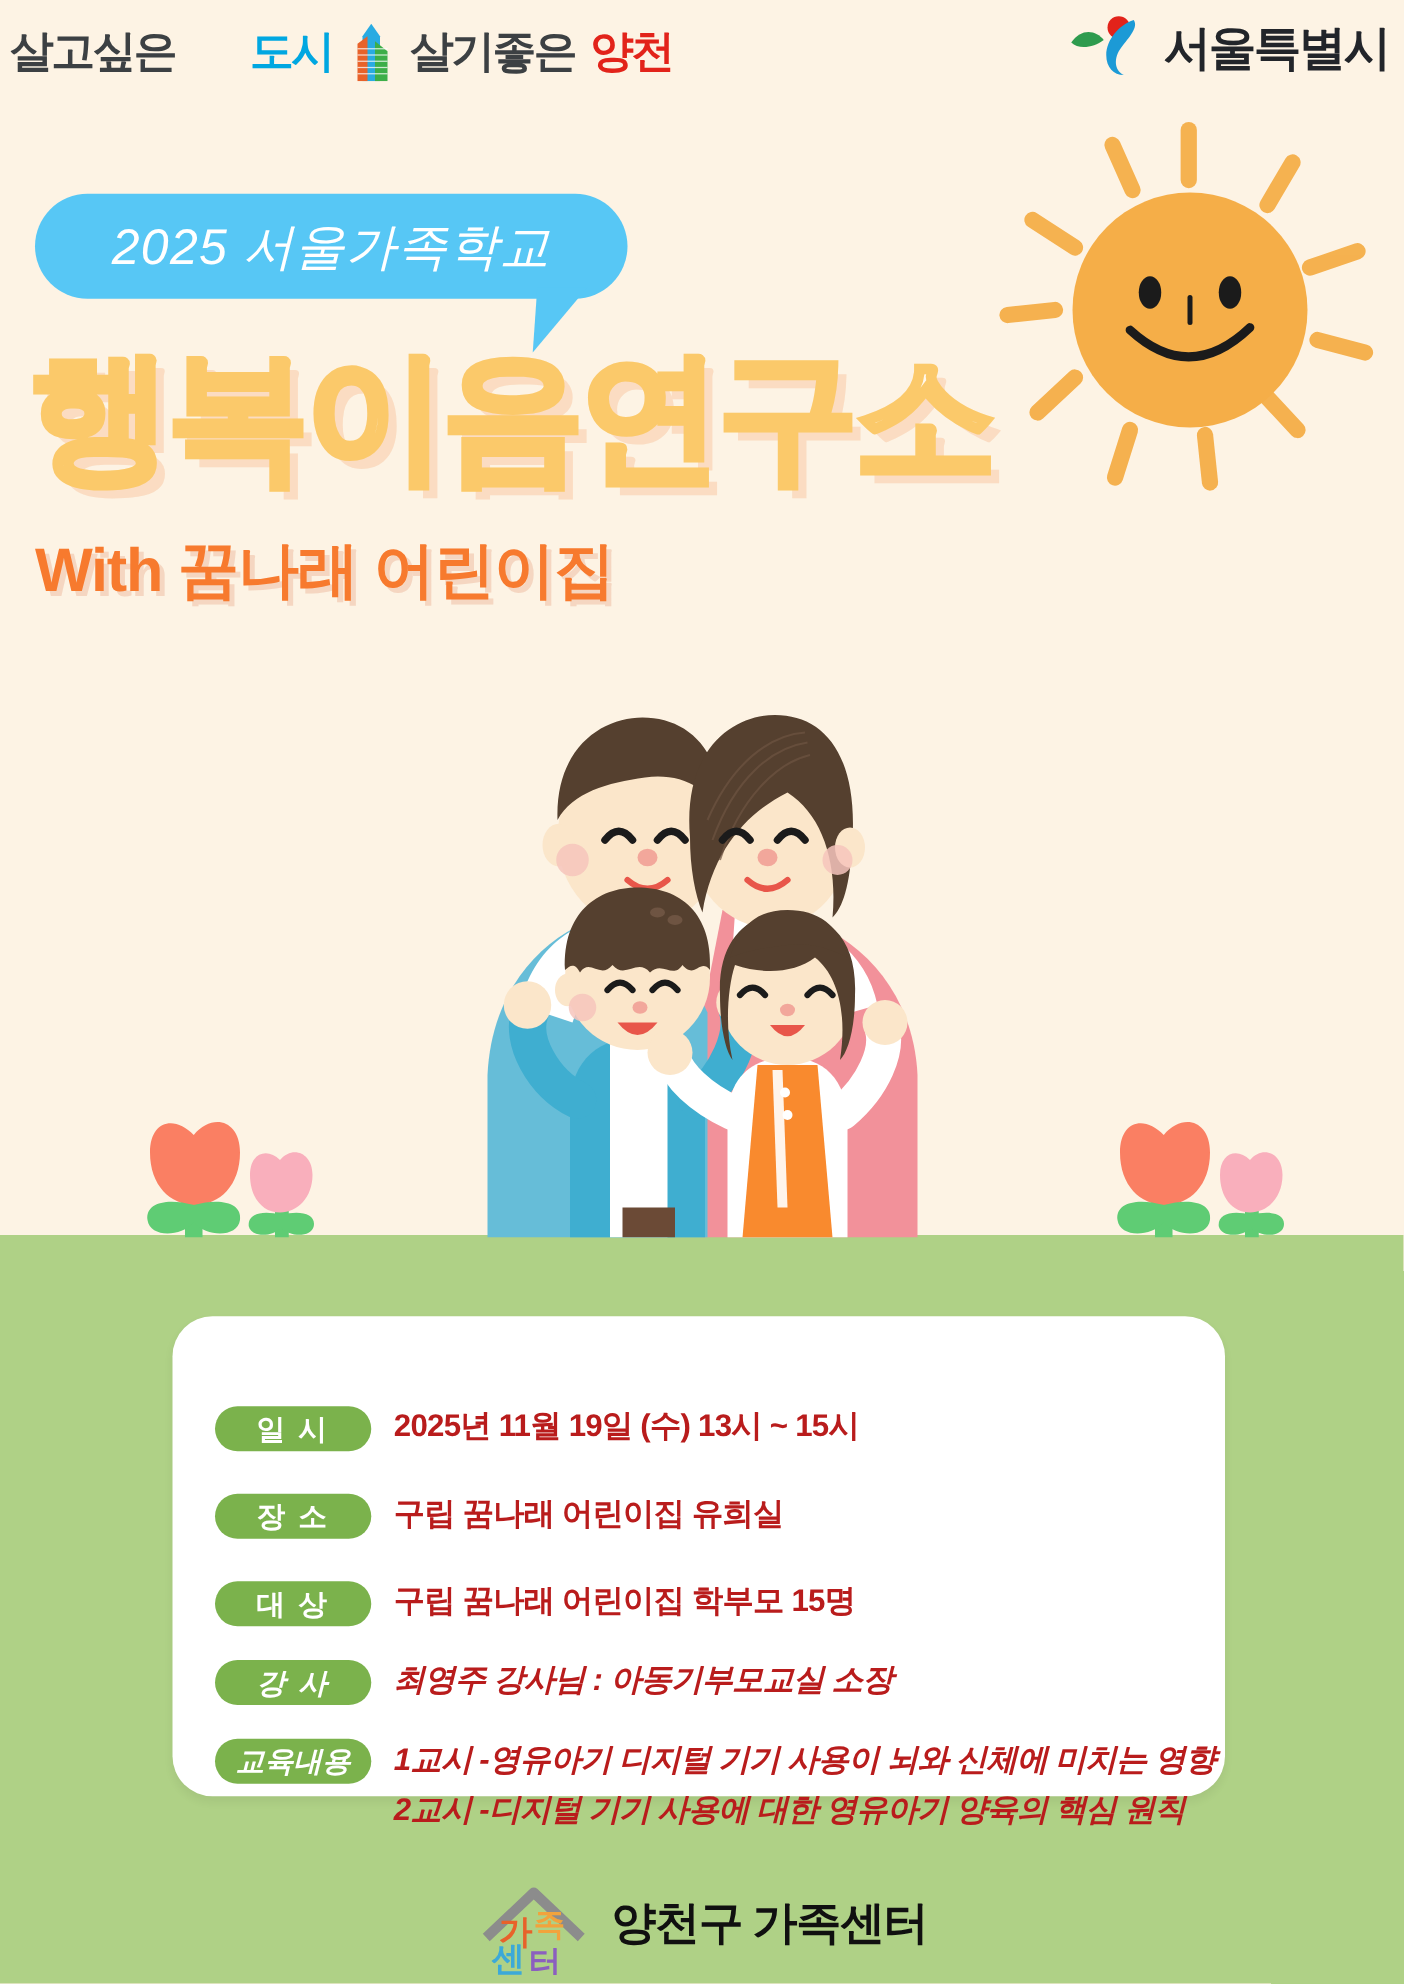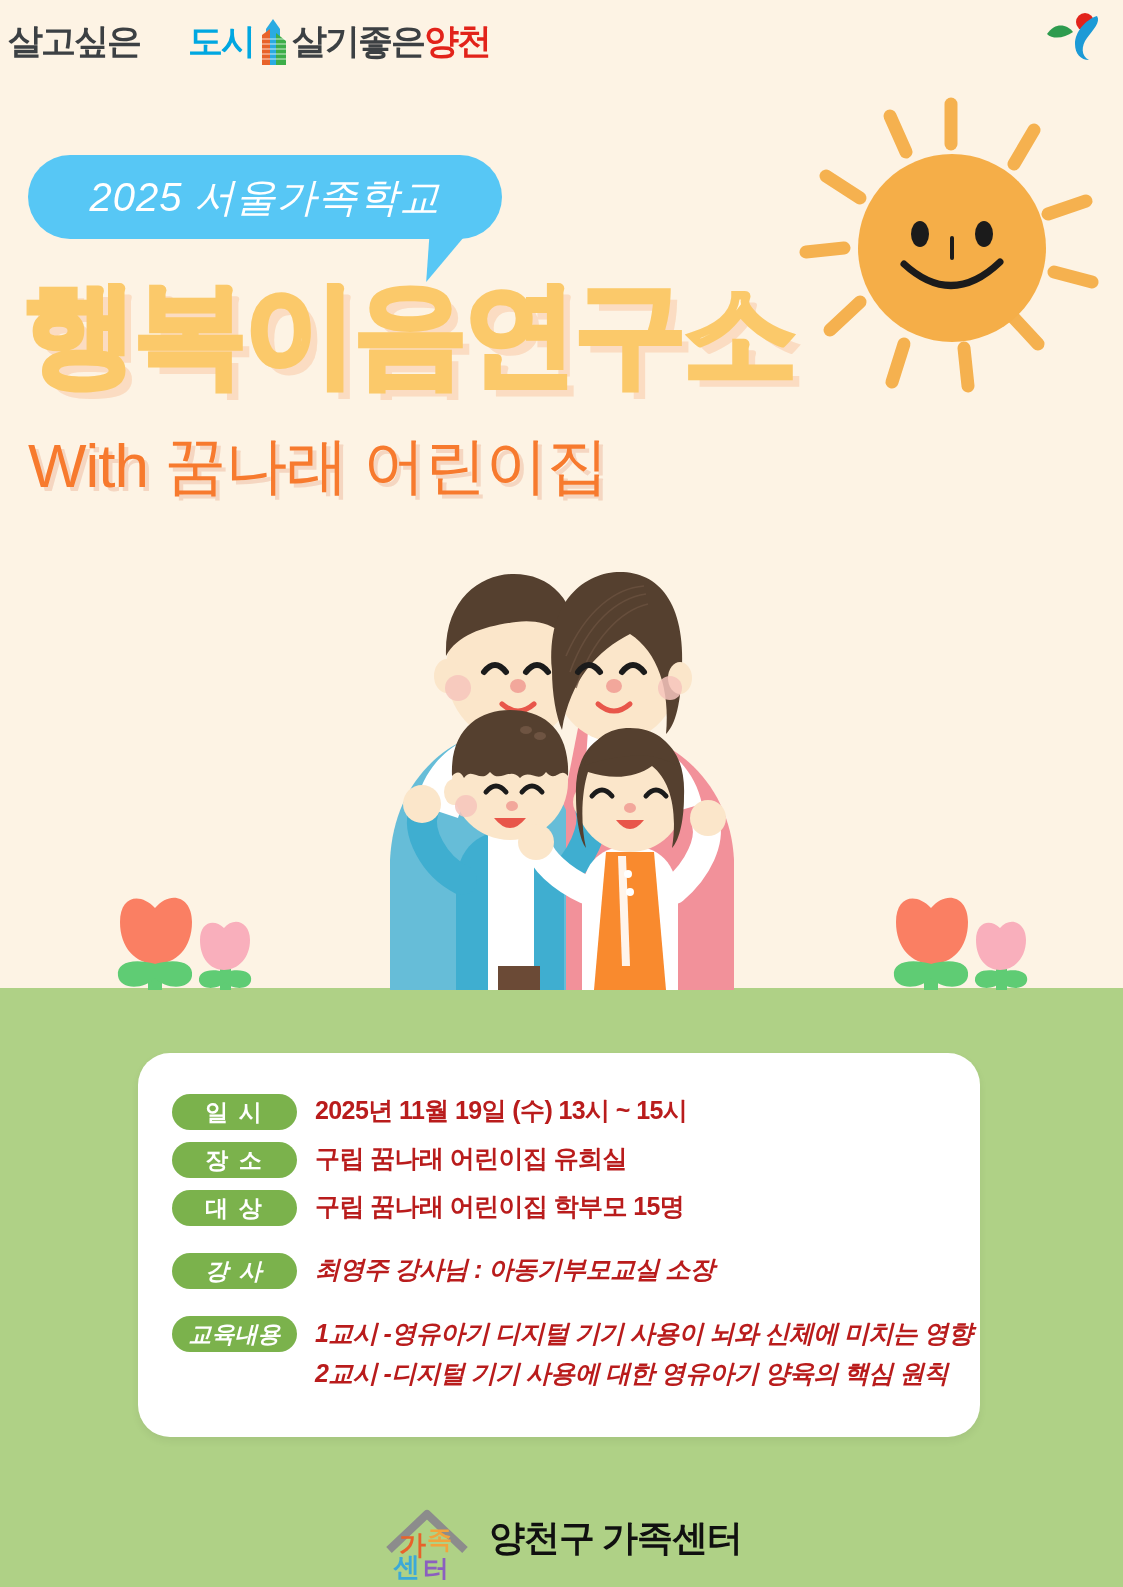--- a/index.html
+++ b/index.html
@@ -9,21 +9,21 @@
     background:#FDF3E4;
     overflow:hidden;
   }
   .poster{position:relative;width:1123px;height:1587px;overflow:hidden;background:#FDF3E4;}
 
   
   .bg-top{position:absolute;left:0;top:0;width:1123px;height:988px;background:#FDF3E4;}
   .bg-ground{position:absolute;left:0;top:988px;width:1123px;height:599px;background:#AFD186;}
 
   
-  .yc-logo{position:absolute;left:8px;top:18px;display:flex;align-items:center;gap:0;}
+  .yc-logo{position:absolute;left:8px;top:18px;display:flex;align-items:center;gap:12px;}
   .yc-logo .t{font-size:35px;font-weight:bold;color:#3C4043;letter-spacing:-2px;}
   .yc-logo .blue{color:#00A7E1;margin-left:48px;}
   .yc-logo .red{color:#E2231A;}
   .yc-bldg{width:34px;height:46px;position:relative;margin:0 2px;}
 
   .seoul-logo{position:absolute;right:12px;top:10px;display:flex;align-items:center;gap:10px;}
   .seoul-logo .s-txt{font-size:38px;font-weight:bold;color:#22252A;letter-spacing:-2px;}
 
   
   .bubble{
@@ -43,21 +43,21 @@
   .title-main{
     position:absolute;left:24px;top:268px;width:760px;height:130px;
     font-size:113px;font-weight:bold;letter-spacing:-3px;line-height:130px;
     color:#FFF8EC;
     -webkit-text-stroke:5px #FBC96A;
     text-shadow:9px 9px 0 rgba(248,184,140,0.38);
     white-space:nowrap;
   }
   .title-sub{
     position:absolute;left:28px;top:424px;
-    font-size:62px;font-weight:normal;letter-spacing:-1px;
+    font-size:49px;font-weight:bold;letter-spacing:-1px;
     color:#F77A2E;
     text-shadow:4px 4px 0 rgba(236,180,150,0.45);
     white-space:nowrap;
   }
 
   
   .sun{position:absolute;left:786px;top:86px;width:330px;height:330px;}
 
   
   .family{position:absolute;left:330px;top:560px;width:460px;height:430px;}
@@ -65,21 +65,21 @@
   
   .tulip{position:absolute;}
 
   
   .card{
     position:absolute;left:138px;top:1053px;width:842px;height:384px;
     background:#FFFFFF;border-radius:32px;
     box-shadow:0 4px 8px rgba(0,0,0,0.06);
   }
   .rows{position:absolute;left:34px;top:38px;width:790px;}
-  .row{display:flex;align-items:flex-start;margin-bottom:9px;}
+  .row{display:flex;align-items:flex-start;margin-bottom:9px;margin-top:31px;}
   .row.gap{margin-top:24px;font-style:italic;}
   .badge{
     flex:0 0 auto;width:125px;height:36px;background:#7BB24C;border-radius:18px;
     color:#FFFFFF;font-size:23px;font-weight:bold;
     display:flex;align-items:center;justify-content:center;letter-spacing:2px;
     margin-top:3px;
   }
   .badge.wide{letter-spacing:0px;}
   .val{
     margin-left:18px;color:#b91c1c;font-size:25px;font-weight:bold;
@@ -123,20 +123,21 @@
   </div>
 
   <div class="seoul-logo">
     <span>
       <svg width="66" height="52" viewBox="0 0 66 52">
         <circle cx="40" cy="12" r="9" fill="#E2231A"></circle>
         <path d="M2 24 C10 12 22 14 28 22 C20 28 8 30 2 24 Z" fill="#2E9B4E"></path>
         <path d="M52 6 C40 10 30 22 30 34 C30 44 36 50 44 50 C36 46 36 36 42 28 C48 20 56 12 52 6 Z" fill="#1C9AD6"></path>
       </svg>
     </span>
+    <span class="s-txt">서울특별시</span>
   </div>
 
   <div class="bubble">
     <span>2025 서울가족학교</span>
   </div>
   <div class="bubble-tail"></div>
 
   <div class="title-main">행복이음연구소</div>
   <div class="title-sub">With 꿈나래 어린이집</div>
 

